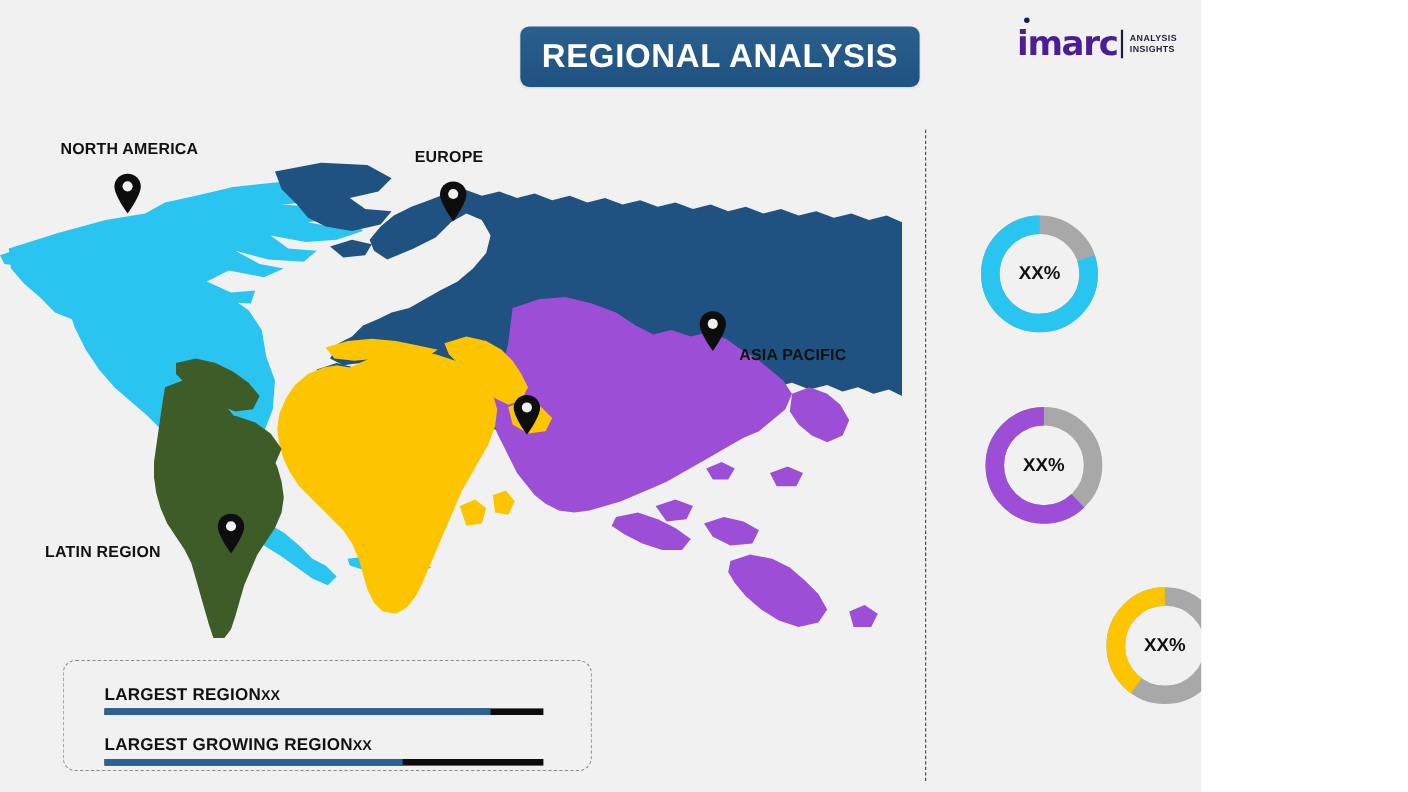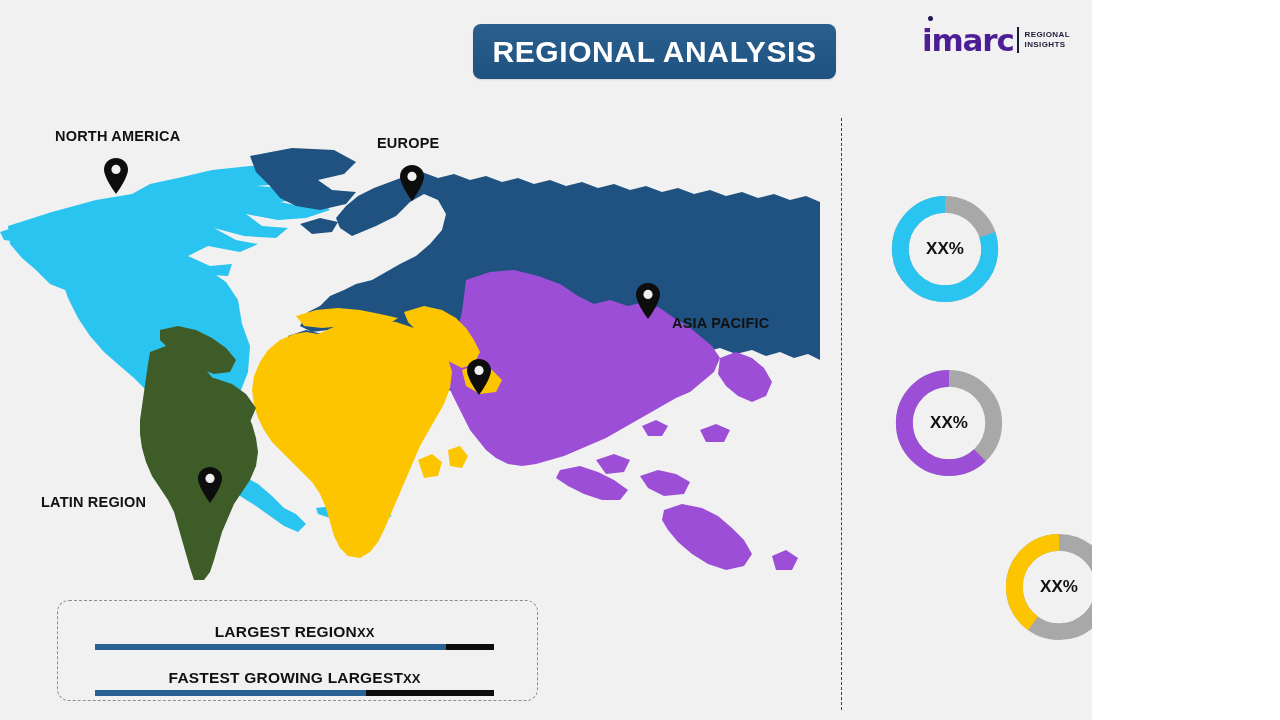--- a/index.html
+++ b/index.html
@@ -182,21 +182,21 @@
   .legend-row {
     position: absolute;
     left: 37px;
     width: 399px;
   }
   .legend-row.r0 { top: 22px; }
   .legend-row.r1 { top: 68px; }
   .legend-row-top {
     display: flex;
     align-items: baseline;
-    justify-content: center;
+    justify-content: flex-start;
   }
   .legend-name {
     font-size: 15.5px;
     font-weight: bold;
     color: #111111;
     letter-spacing: .2px;
   }
   .legend-val {
     font-size: 13px;
     font-weight: bold;
@@ -225,21 +225,21 @@
     <span>REGIONAL ANALYSIS</span>
   </div>
 
   <div class="logo">
     <div class="logo-word">
       <span class="logo-dot"></span>
       <span>imarc</span>
     </div>
     <div class="logo-bar"></div>
     <div class="logo-tag">
-      <span>REGIONAL</span>
+      <span>ANALYSIS</span>
       <span>INSIGHTS</span>
     </div>
   </div>
 
   <div class="divider"></div>
 
   <div class="map-wrap">
     <svg viewBox="0 0 820 440" xmlns="http://www.w3.org/2000/svg">
       <g id="map-na">
         <path fill="#2ac4f0" d="M8 86 L52 72 L96 60 L132 54 L150 44 L178 38 L212 30 L250 26 L286 24 L300 34 L282 44 L256 46 L288 48 L312 42 L330 48 L310 58 L280 62 L300 66 L322 62 L330 70 L306 78 L278 80 L246 74 L262 86 L288 88 L276 98 L244 96 L214 88 L236 100 L258 104 L240 112 L208 106 L188 116 L210 126 L232 124 L228 136 L196 134 L178 144 L200 152 L224 150 L236 162 L214 170 L190 162 L168 168 L150 160 L126 168 L108 160 L90 150 L70 152 L50 144 L36 130 L22 118 L10 104 Z"></path>
@@ -376,21 +376,21 @@
       <div class="legend-row-top">
         <span class="legend-name">LARGEST REGION</span>
         <span class="legend-val">XX</span>
       </div>
       <div class="legend-bar" style="background: rgb(13, 13, 13);">
         <div class="legend-bar-fill" style="width: 88%; background: rgb(42, 98, 150);"></div>
       </div>
     </div>
     <div class="legend-row r1">
       <div class="legend-row-top">
-        <span class="legend-name">FASTEST GROWING LARGEST</span>
+        <span class="legend-name">LARGEST GROWING REGION</span>
         <span class="legend-val">XX</span>
       </div>
       <div class="legend-bar" style="background: rgb(13, 13, 13);">
         <div class="legend-bar-fill" style="width: 68%; background: rgb(42, 98, 150);"></div>
       </div>
     </div>
   </div>
 
 </div>
 

